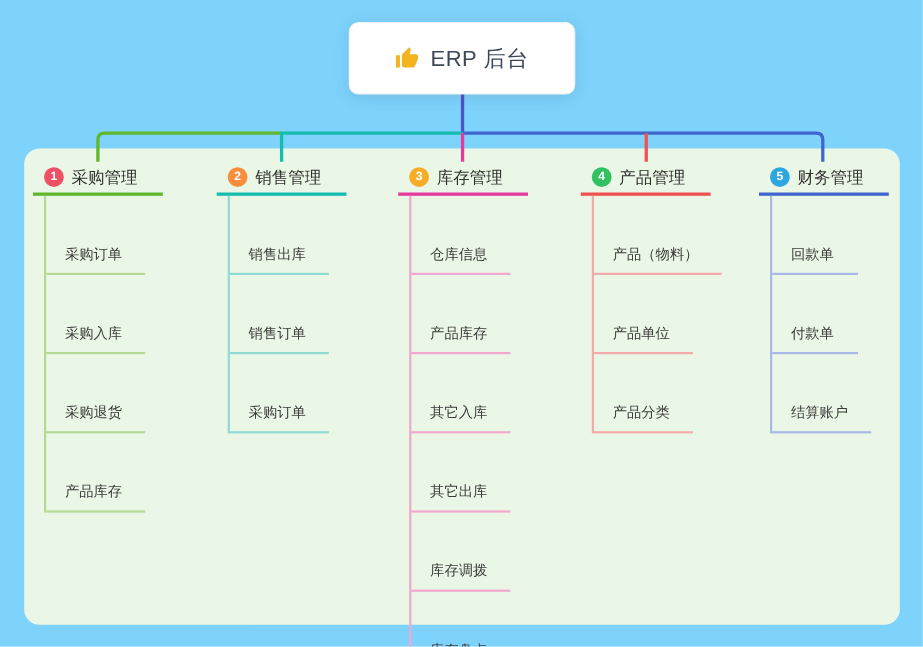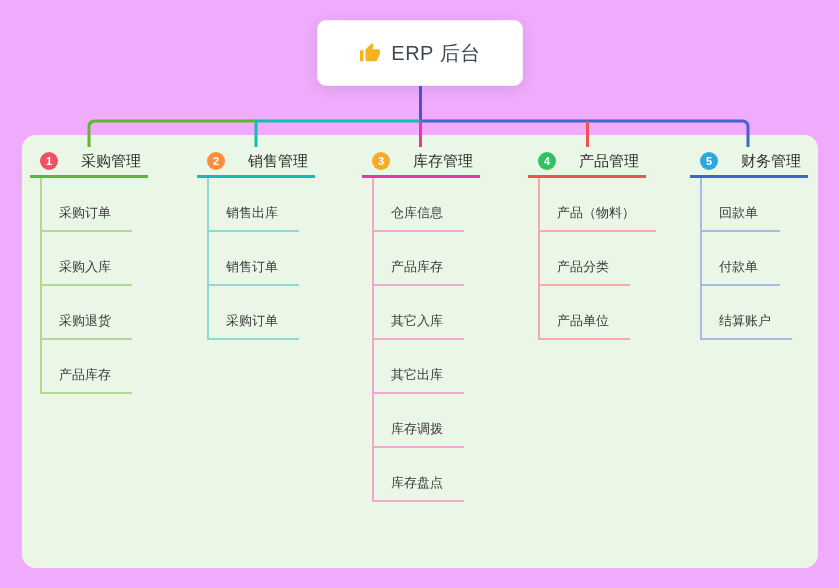--- a/index.html
+++ b/index.html
@@ -1,17 +1,17 @@
 <!DOCTYPE html>
 <html><head>
 <meta charset="utf-8">
 <style>
   html,body{margin:0;padding:0;background:#fff;}
   .stage{
-    position:relative;width:839px;height:588px;background:#f0abfc;overflow:hidden;
+    position:relative;width:839px;height:588px;background:#7dd3fc;overflow:hidden;
     font-family:"Liberation Sans","DejaVu Sans",sans-serif;
   }
   
   .root-card{
     position:absolute;left:317px;top:20px;width:204px;height:64px;
     background:#ffffff;border:1px solid #f2f2f2;border-radius:9px;
     box-shadow:0 3px 14px rgba(60,70,90,0.14);
     display:flex;align-items:center;justify-content:center;gap:10px;z-index:3;
   }
   .root-title{font-size:20px;color:#3c4858;font-weight:500;letter-spacing:0.5px;}
@@ -27,26 +27,26 @@
   .branch{position:absolute;top:147px;z-index:2;}
   .branch-label{
     display:flex;align-items:center;gap:7px;height:31px;width:118px;
     padding-left:10px;box-sizing:border-box;
     border-bottom:3px solid var(--line);cursor:default;
   }
   .badge{
     width:18px;height:18px;border-radius:50%;background:var(--badge);
     color:#fff;font-size:11px;font-weight:700;line-height:18px;text-align:center;flex:none;
   }
-  .branch-title{font-size:15px;color:#2f2f2f;font-weight:500;white-space:nowrap;margin-left:16px;}
+  .branch-title{font-size:15px;color:#2f2f2f;font-weight:500;white-space:nowrap;}
   .children{
     margin-left:10px;border-left:2px solid var(--child);width:max-content;
   }
   .child{
-    height:54px;box-sizing:border-box;width:max-content;min-width:78px;
+    height:72px;box-sizing:border-box;width:max-content;min-width:78px;
     display:flex;align-items:flex-end;
     padding:0 21px 8px 17px;border-bottom:2px solid var(--child);
   }
   .child span{font-size:13px;color:#3a3a3a;white-space:nowrap;}
 </style>
 </head>
 <body>
 
 <div class="stage" style="--c1: #5fb72e; --c2: #15bdb0; --c3: #e23a9d; --c4: #f05152; --c5: #4164cf; --root-line: #4d53c8; --panel: #ebf7e6;">
 
@@ -143,24 +143,24 @@
   <div class="branch" style="left: 528px; --line: #f05152; --child: #f6abab; --badge: #31c160;">
     <div class="branch-label">
       <span class="badge">4</span>
       <span class="branch-title">产品管理</span>
     </div>
     <div class="children">
       <div class="child">
           <span>产品（物料）</span>
         </div>
       <div class="child">
-          <span>产品分类</span>
+          <span>产品单位</span>
         </div>
       <div class="child">
-          <span>产品单位</span>
+          <span>产品分类</span>
         </div>
     </div>
   </div>
 
   <div class="branch" style="left: 690px; --line: #4164cf; --child: #a8b9e8; --badge: #2ea7e0;">
     <div class="branch-label">
       <span class="badge">5</span>
       <span class="branch-title">财务管理</span>
     </div>
     <div class="children">

